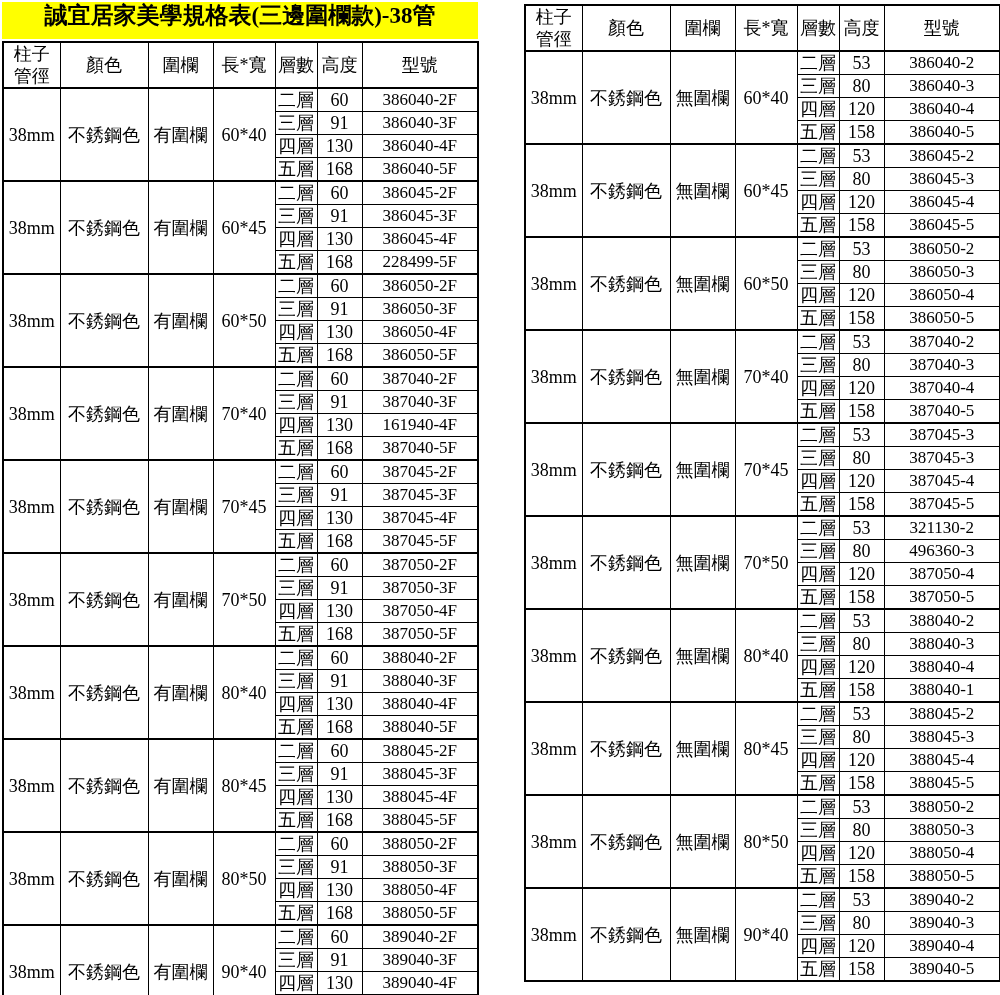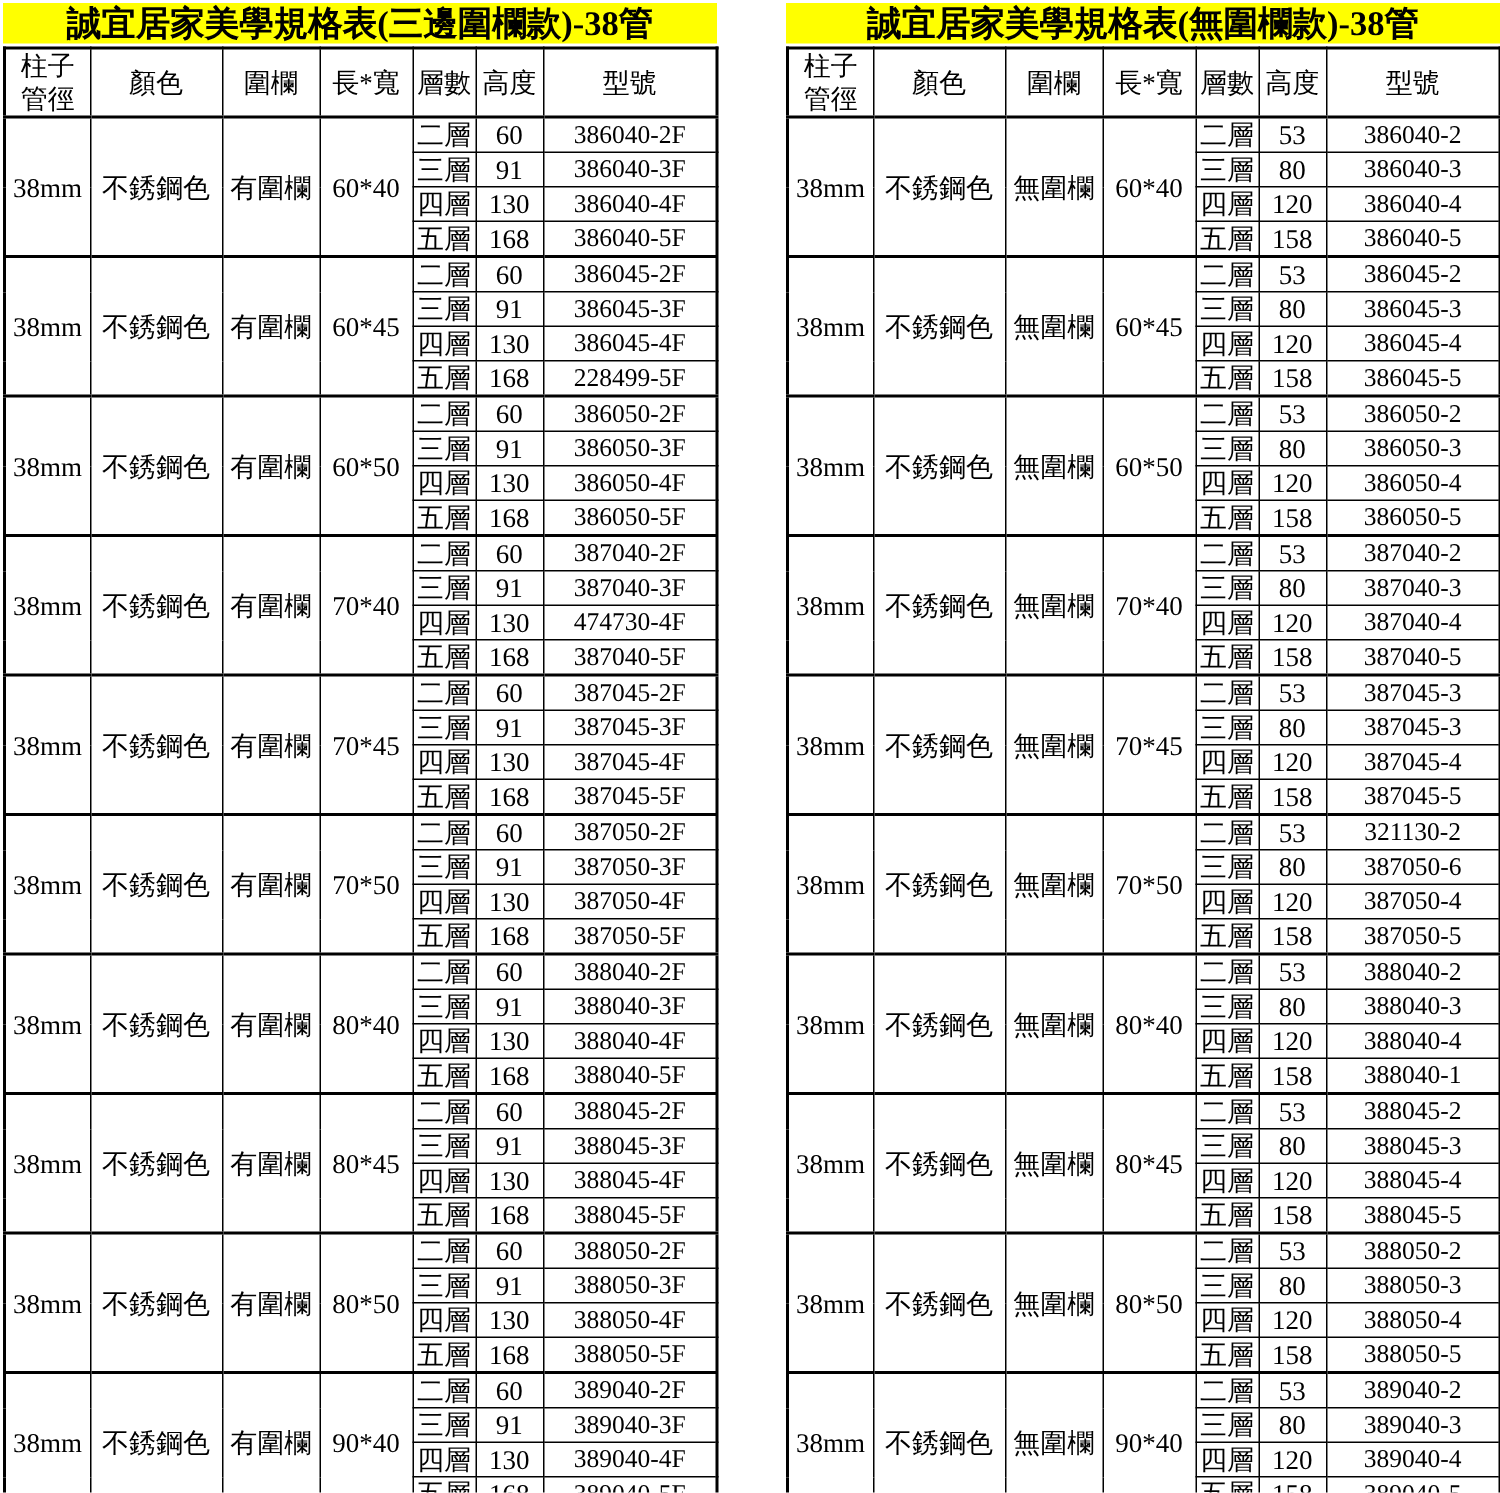--- a/index.html
+++ b/index.html
@@ -11,21 +11,21 @@
     font-family: "Liberation Serif", "DejaVu Serif", serif;
   }
   .page {
     display: flex;
     gap: 46px;
     padding: 2px 0 0 2px;
   }
   .sheet { width: 476px; }
   .sheet-title {
     background: #ffff00;
-    height: 27px;
+    height: 37px;
     line-height: 27px;
     text-align: center;
     font-weight: bold;
     font-size: 23px;
     white-space: nowrap;
     overflow: hidden;
   }
   table.spec-table {
     border-collapse: collapse;
     table-layout: fixed;
@@ -175,21 +175,21 @@
             <td class="model-cell">387040-2F</td>
           </tr>
           <tr>
             <td>三層</td>
             <td>91</td>
             <td class="model-cell">387040-3F</td>
           </tr>
           <tr>
             <td>四層</td>
             <td>130</td>
-            <td class="model-cell">474730-4F</td>
+            <td class="model-cell">161940-4F</td>
           </tr>
           <tr>
             <td>五層</td>
             <td>168</td>
             <td class="model-cell">387040-5F</td>
           </tr>
           <tr class="group-start">
             <td rowspan="4">38mm</td>
             <td rowspan="4">不銹鋼色</td>
             <td rowspan="4">有圍欄</td>
@@ -331,21 +331,20 @@
           <tr>
             <td>五層</td>
             <td>168</td>
             <td class="model-cell">389040-5F</td>
           </tr>
         </tbody>
       </table>
   </div>
 
   <div class="sheet">
-    <div class="sheet-title">誠宜居家美學規格表(無圍欄款)-38管</div>
     <table class="spec-table">
       <colgroup>
         <col class="c-diameter">
           <col class="c-color">
           <col class="c-fence">
         <col class="c-size">
           <col class="c-layers">
           <col class="c-height">
           <col class="c-model">
       </colgroup>
@@ -487,21 +486,21 @@
             <td rowspan="4">不銹鋼色</td>
             <td rowspan="4">無圍欄</td>
             <td rowspan="4">70*50</td>
             <td>二層</td>
             <td>53</td>
             <td class="model-cell">321130-2</td>
           </tr>
           <tr>
             <td>三層</td>
             <td>80</td>
-            <td class="model-cell">387050-6</td>
+            <td class="model-cell">496360-3</td>
           </tr>
           <tr>
             <td>四層</td>
             <td>120</td>
             <td class="model-cell">387050-4</td>
           </tr>
           <tr>
             <td>五層</td>
             <td>158</td>
             <td class="model-cell">387050-5</td>

